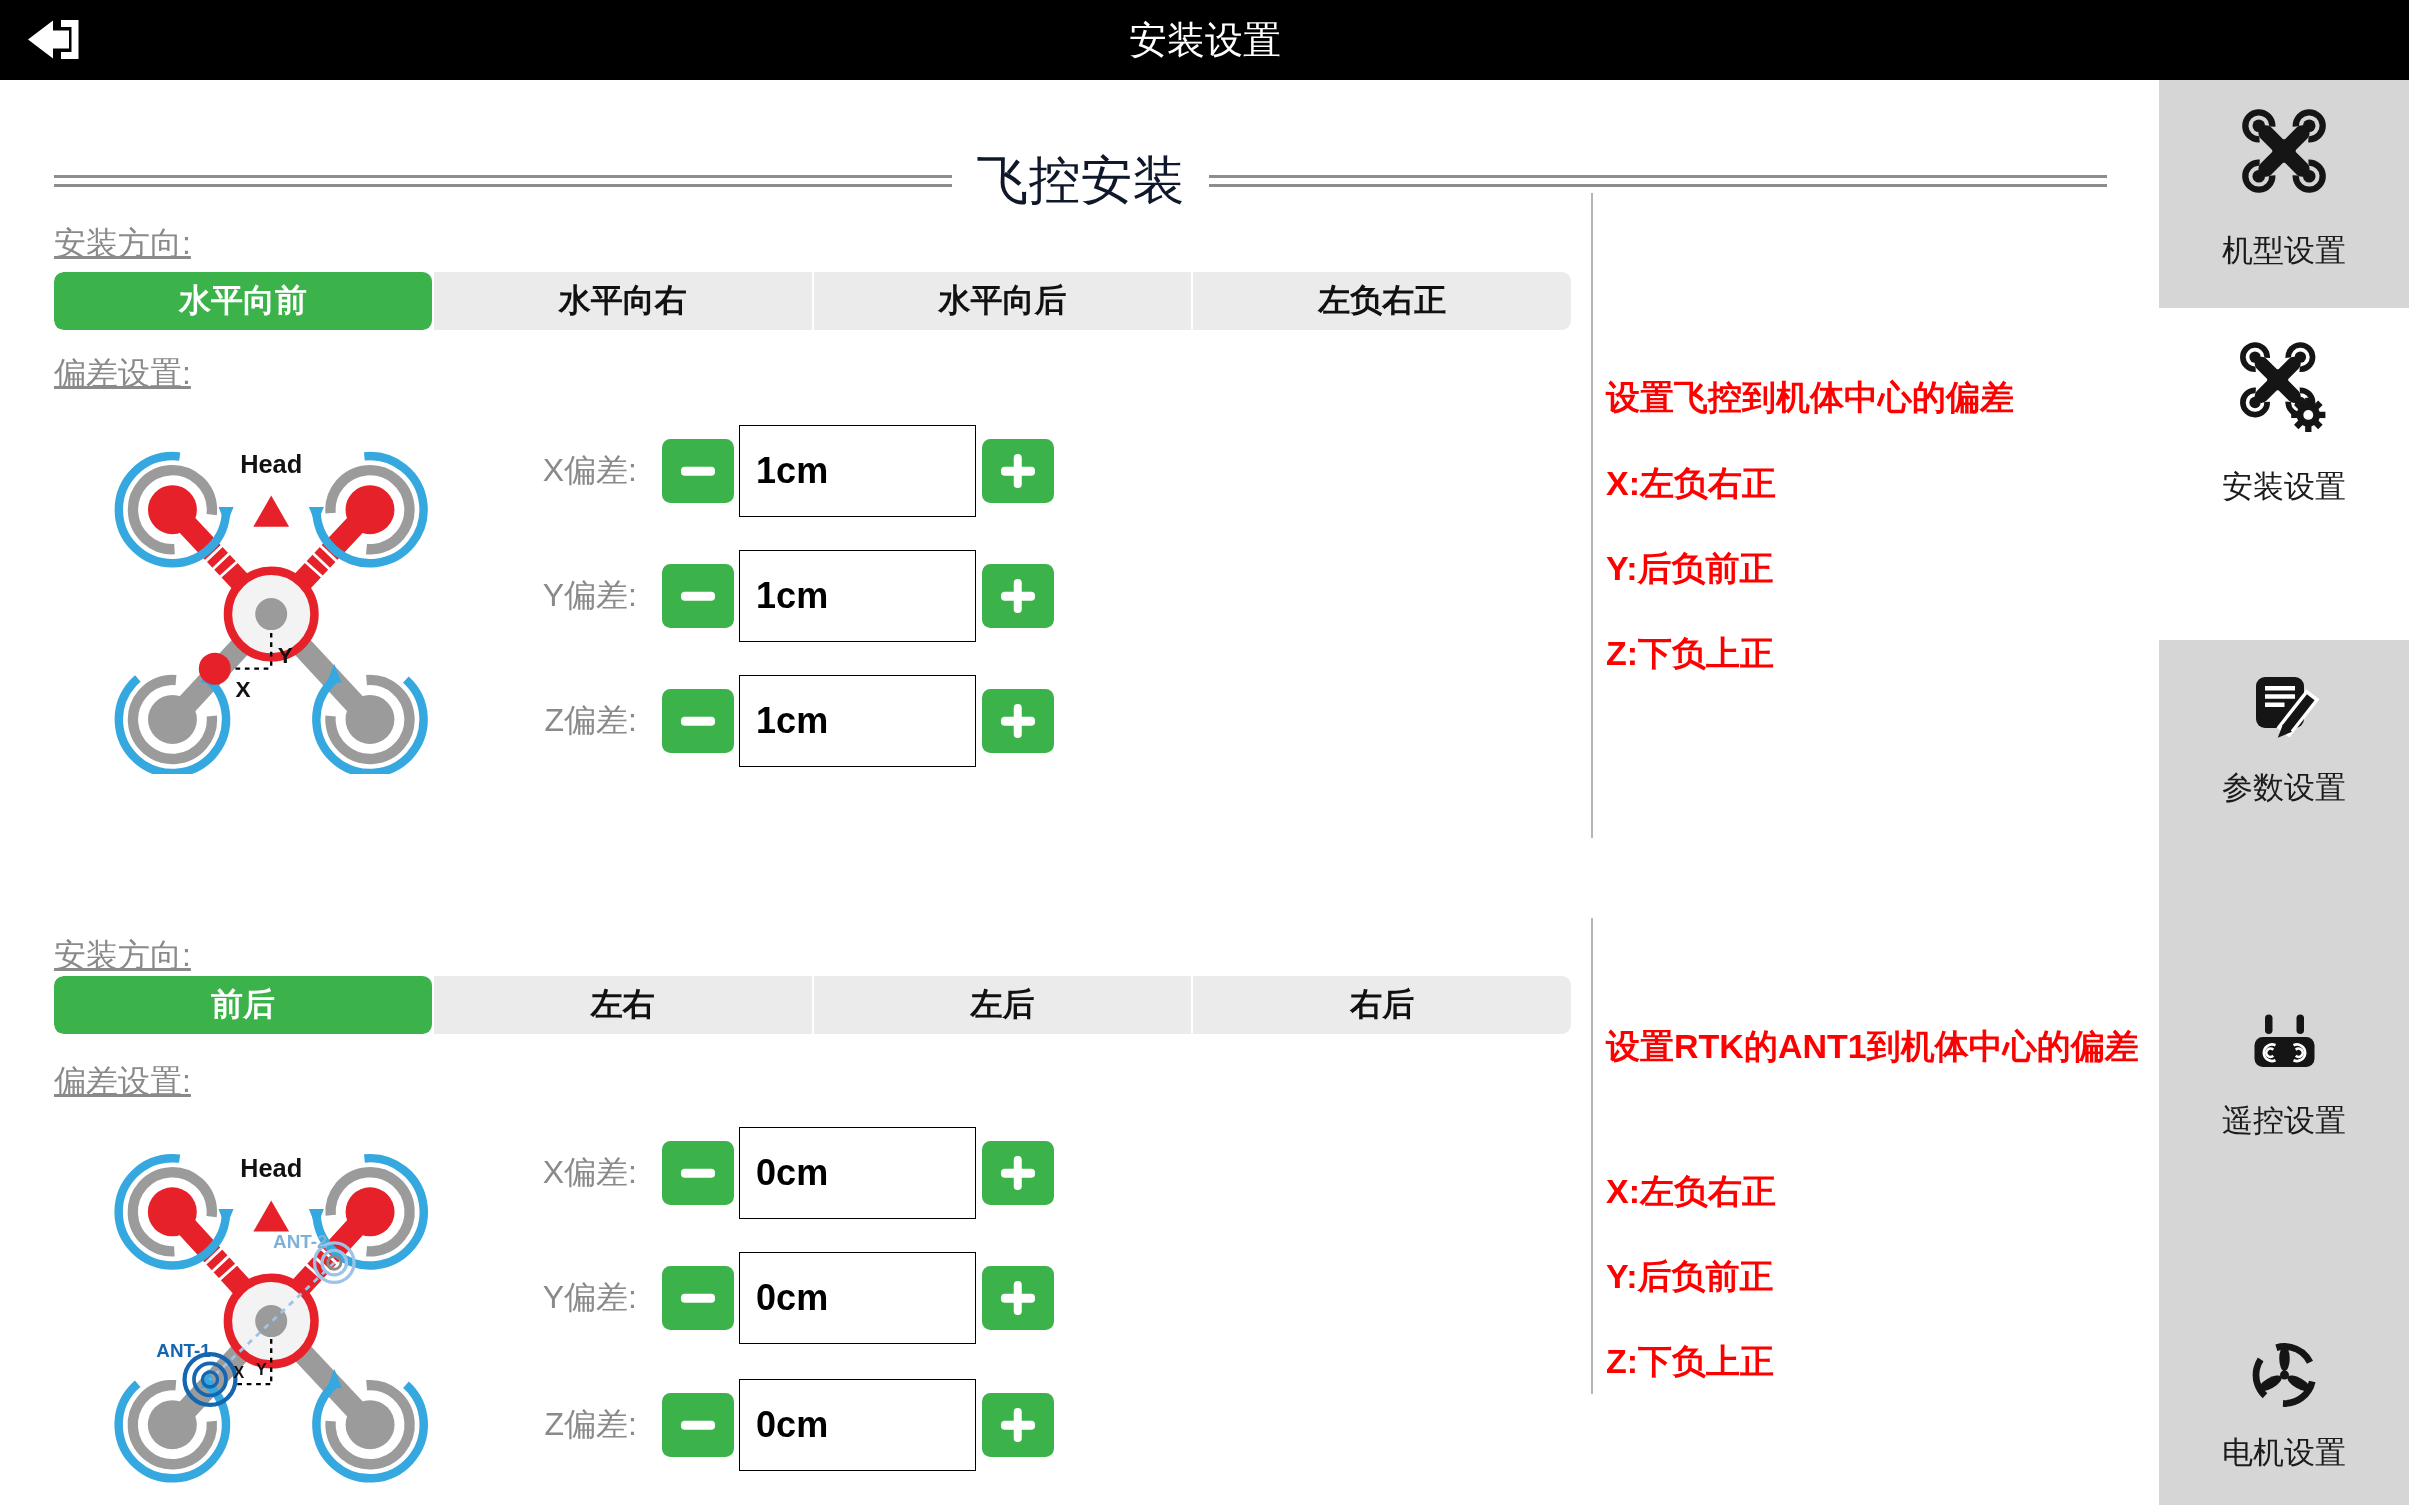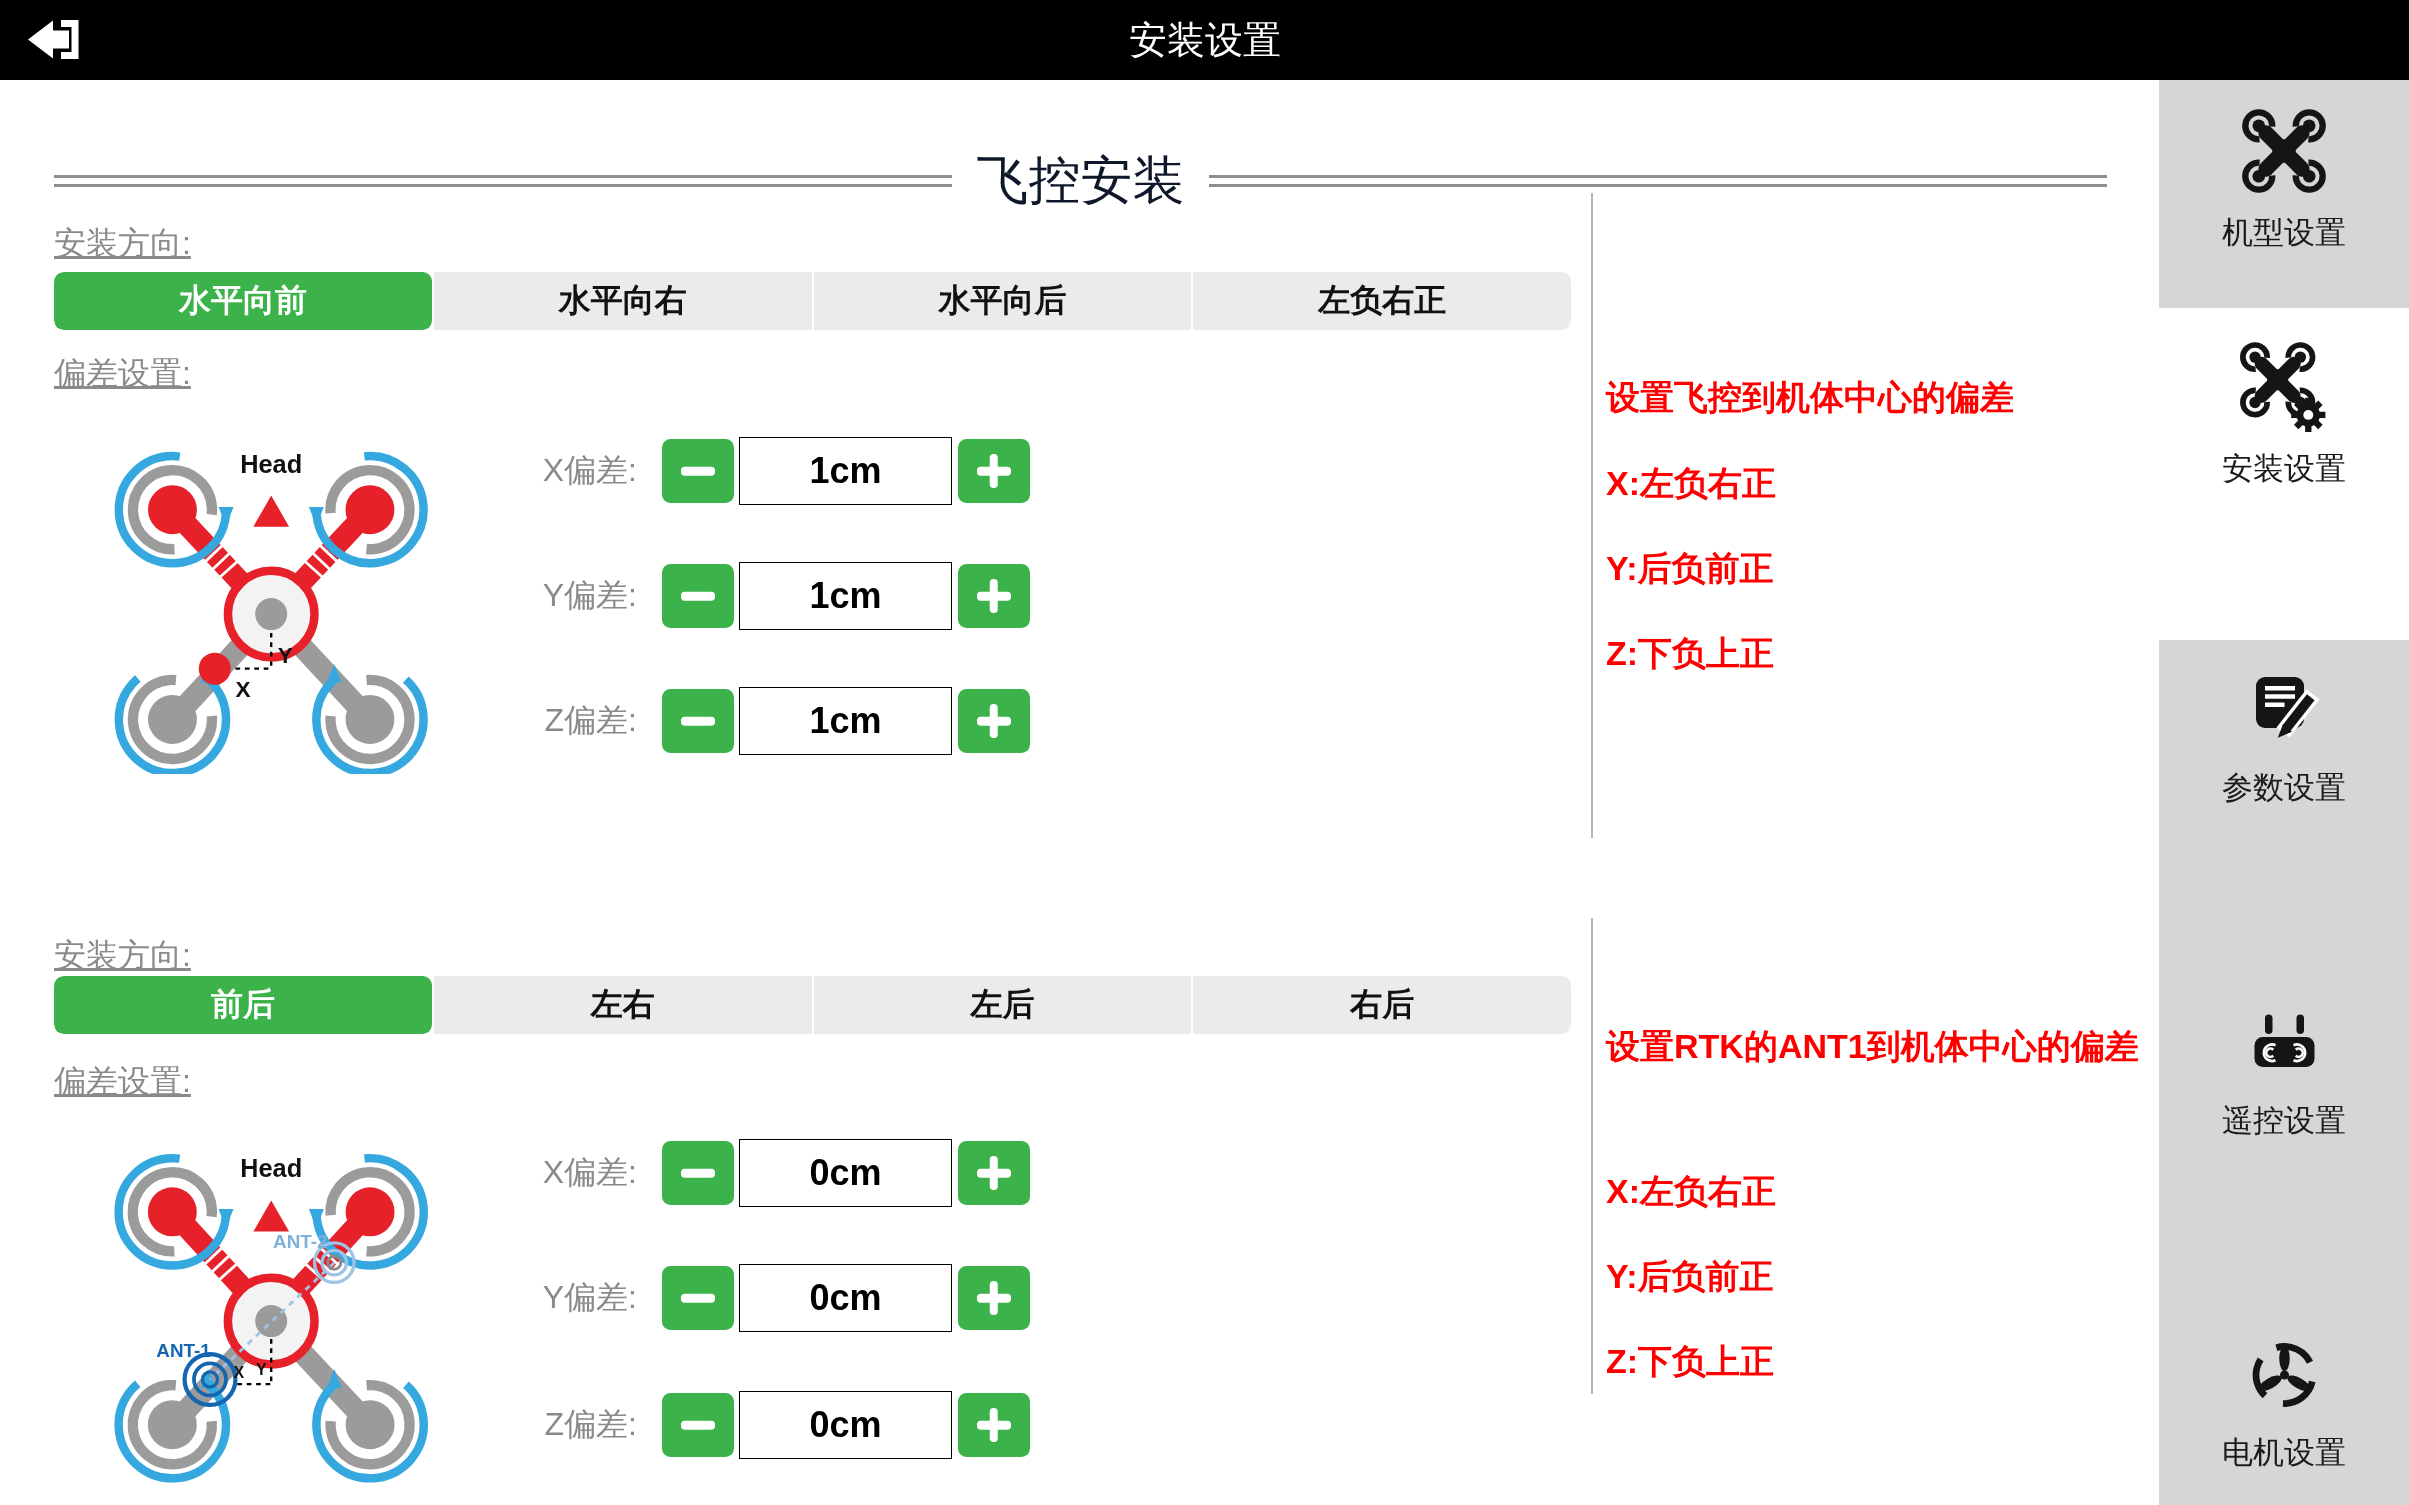--- a/index.html
+++ b/index.html
@@ -31,36 +31,36 @@
   
   .row{position:absolute;left:541px;height:64px;display:flex;align-items:center;}
   .row-label{width:96px;text-align:right;font-size:32px;color:#8a8a8a;margin-right:24.5px;white-space:nowrap;}
   .step-btn{width:72px;height:64px;background:#3cb34a;border:none;border-radius:8.5px;
             position:relative;cursor:pointer;flex:0 0 auto;}
   .bar-h{position:absolute;left:50%;top:50%;transform:translate(-50%,-50%);
          width:34px;height:8.5px;background:#fff;border-radius:3.8px;}
   .bar-v{position:absolute;left:50%;top:50%;transform:translate(-50%,-50%);
          width:8.5px;height:34px;background:#fff;border-radius:3.8px;}
   .val-input{width:203px;height:58px;margin:0 5.6px;border:1.9px solid #000;background:#fff;
-             text-align:center;font-size:36px;font-weight:bold;color:#000;font-family:inherit;padding:4px;}
+             font-size:36px;font-weight:bold;color:#000;font-family:inherit;padding:16px;}
 
   
   .vdivider{position:absolute;left:1591px;width:1.9px;background:#b5b5b5;}
   .hint{position:absolute;left:1606px;font-size:34px;font-weight:bold;color:#ff0000;white-space:nowrap;}
 
   
   .drone{position:absolute;left:113px;}
 
   
   .sidebar{position:absolute;left:2159px;top:80px;width:250px;height:1426px;background:#fff;}
   .sb-bg{position:absolute;left:0;width:250px;background:#d6d6d6;}
   .sb-item{position:absolute;left:0;width:250px;display:flex;flex-direction:column;
            align-items:center;cursor:pointer;}
   .sb-label{font-size:31px;color:#1b1b1b;font-weight:500;white-space:nowrap;}
-  .sb-item.big .sb-label{margin-top:16px;}
+  .sb-item.big .sb-label{margin-top:34px;}
   .sb-item.small .sb-label{margin-top:21px;}
 </style>
 </head>
 <body>
 
 <div class="screen">
 
   <header class="topbar">
     <button class="back-btn">
       <svg width="60" height="49" viewBox="0 0 60 48">

